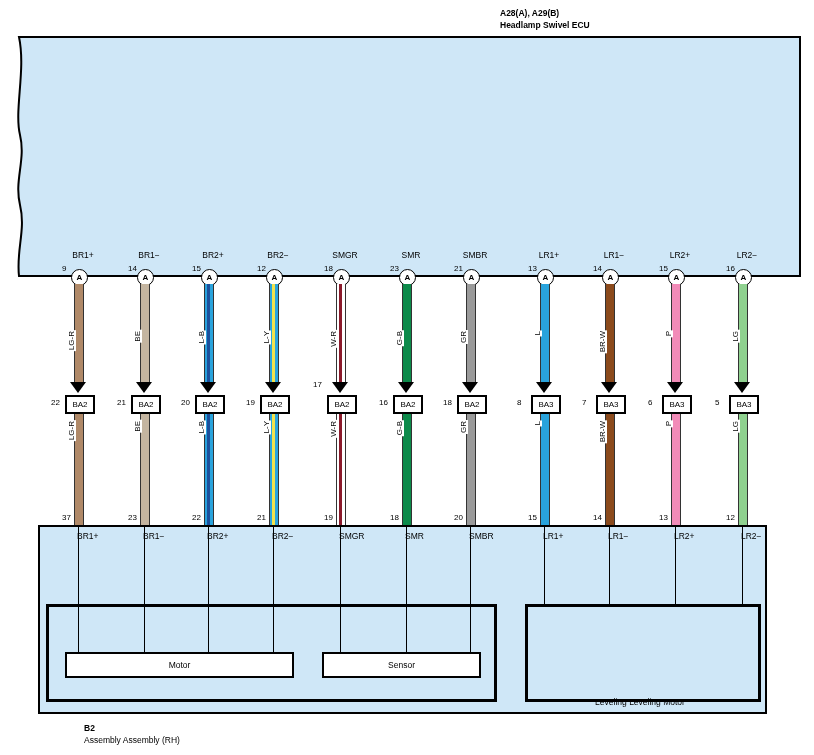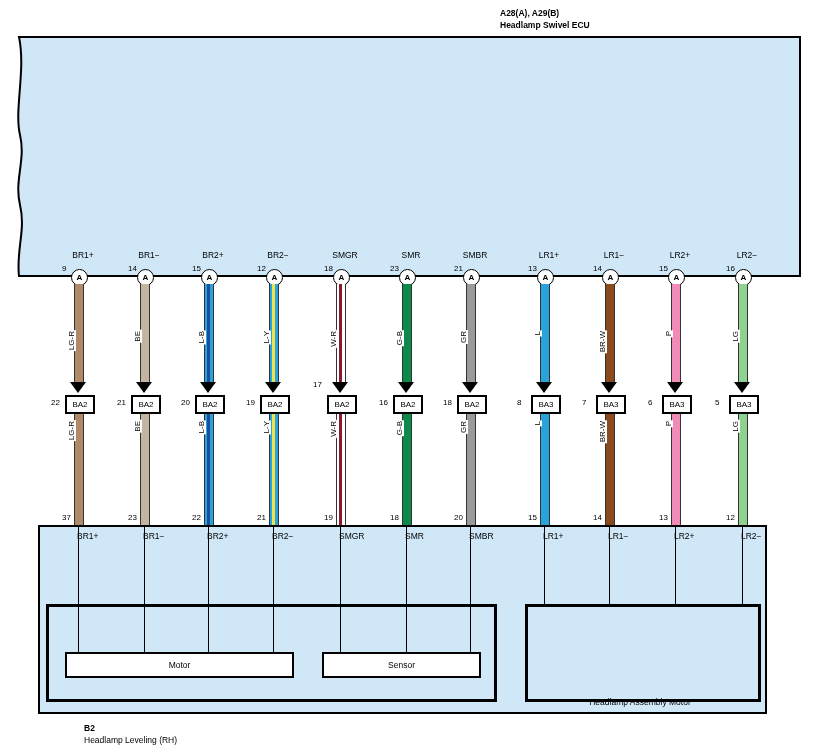--- a/index.html
+++ b/index.html
@@ -37,27 +37,27 @@
              C 16 250, 26 230, 20 205
              C 14 180, 26 160, 20 135
              C 14 110, 26 70, 19 37 Z" fill="#cfe7f7" stroke="#000" stroke-width="2"></path>
 
   </svg>
 
   <div class="bottomblock"></div>
 
   <div class="innerbox" style="left:46px;top:604px;width:445px;height:92px;"></div>
   <div class="innerbox" style="left:525px;top:604px;width:230px;height:92px;"></div>
-  <div class="innerlabel" style="left:525px;top:697px;width:230px;">Headlamp Assembly Motor</div>
+  <div class="innerlabel" style="left:525px;top:697px;width:230px;">Leveling Leveling Motor</div>
 
   <div class="whitebox" style="left:322px;top:652px;width:155px;height:22px;">Sensor</div>
   <div class="whitebox" style="left:65px;top:652px;width:225px;height:22px;">Motor</div>
 
   <div class="abs lbl lbl-b" style="left:84px;top:723px;">B2</div>
-  <div class="abs lbl" style="left:84px;top:735px;">Headlamp Leveling (RH)</div>
+  <div class="abs lbl" style="left:84px;top:735px;">Assembly Assembly (RH)</div>
 
   <div id="circuits">
       <div class="abs lbl" style="left: 62px; top: 250px; width: 42px; text-align: center;">BR1+</div>
       <div class="abs pinnum" style="left: 62px; top: 264px;">9</div>
       <div class="conn" style="left: 71px; top: 269px;">A</div>
       <div class="wire" style="left: 74px; top: 284px; width: 8px; height: 100px; background: rgb(176, 137, 104); border-left: 1px solid rgb(51, 51, 51); border-right: 1px solid rgb(51, 51, 51);"></div>
       <div class="wire" style="left: 74px; top: 414px; width: 8px; height: 111px; background: rgb(176, 137, 104); border-left: 1px solid rgb(51, 51, 51); border-right: 1px solid rgb(51, 51, 51);"></div>
       <div class="wire" style="left: 77.5px; top: 525px; width: 1px; height: 127px; background: rgb(0, 0, 0);"></div>
       <div class="vlabel" style="left: 67px; top: 330px;">LG-R</div>
       <div class="vlabel" style="left: 67px; top: 420px;">LG-R</div>

